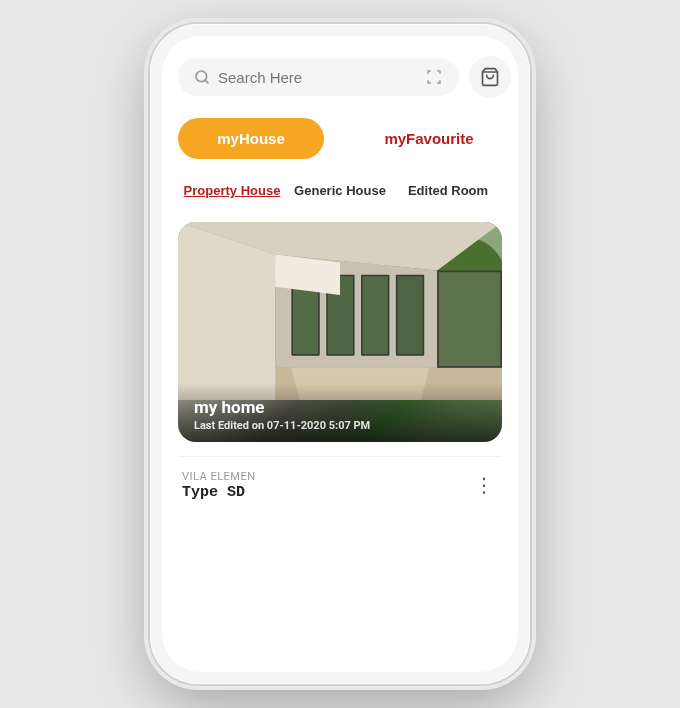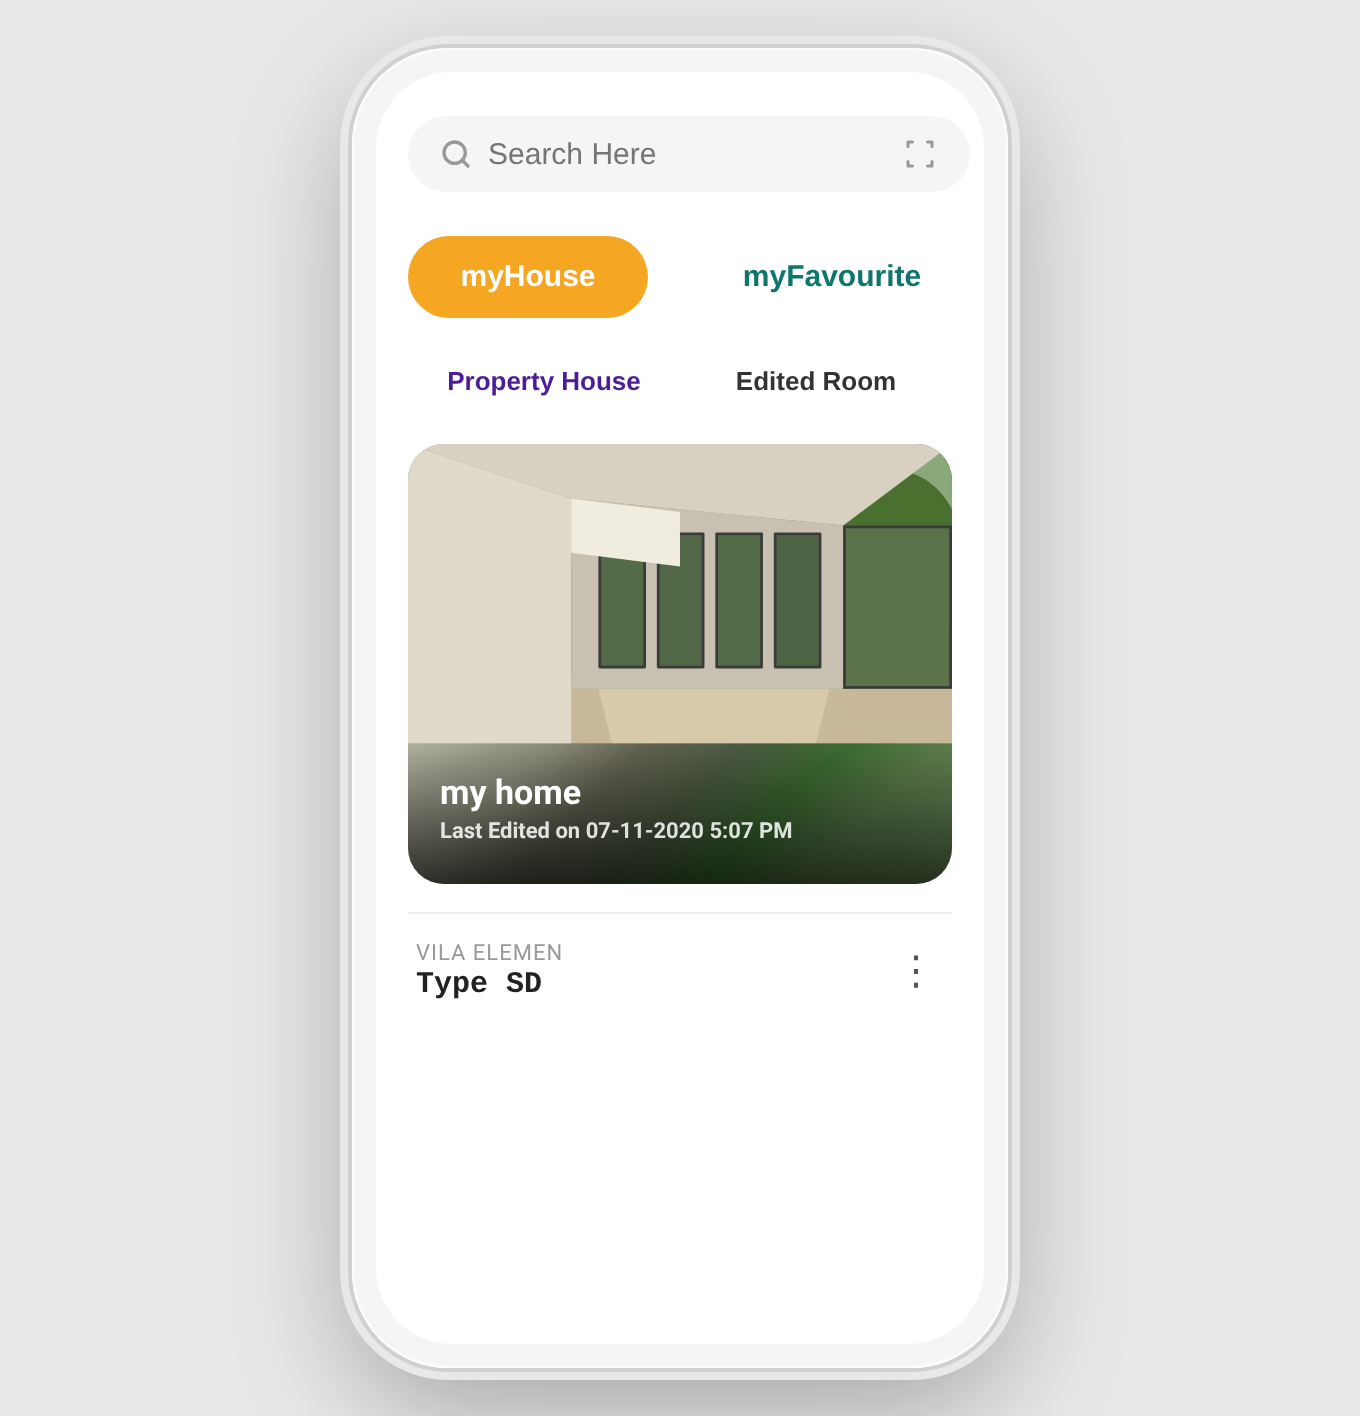--- a/index.html
+++ b/index.html
@@ -7,21 +7,21 @@
     body {
       background: #e8e8e8;
       display: flex;
       justify-content: center;
       align-items: center;
       min-height: 100vh;
       font-family: -apple-system, BlinkMacSystemFont, 'Segoe UI', Roboto, sans-serif;
     }
 
     .phone-shell {
-      width: 328px;
+      width: 380px;
       height: 660px;
       background: #f5f5f5;
       border-radius: 48px;
       box-shadow:
         0 0 0 2px #d0d0d0,
         0 0 0 6px #e8e8e8,
         0 20px 60px rgba(0,0,0,0.3),
         inset 0 0 0 1px rgba(255,255,255,0.8);
       overflow: hidden;
       position: relative;
@@ -118,21 +118,21 @@
       text-align: center;
     }
 
     .main-tab.active {
       background: #F5A623;
       color: #fff;
     }
 
     .main-tab.inactive {
       background: transparent;
-      color: #0f766e;
+      color: #b91c1c;
       padding-left: 32px;
     }
 
     
     .sub-tabs {
       display: flex;
       gap: 0;
       margin-bottom: 18px;
     }
 
@@ -141,21 +141,22 @@
       padding: 6px 4px;
       background: transparent;
       border: none;
       font-size: 13px;
       font-weight: 600;
       cursor: pointer;
       text-align: center;
     }
 
     .sub-tab.active {
-      color: #4c1d95;
+      color: #b91c1c;
+      text-decoration: underline;
     }
 
     .sub-tab.inactive {
       color: #333;
     }
 
     
     .property-card {
       border-radius: 18px;
       overflow: hidden;
@@ -189,21 +190,21 @@
       position: absolute;
       top: 0; left: 0; right: 0; bottom: 0;
     }
 
     .card-overlay {
       position: absolute;
       bottom: 0;
       left: 0;
       right: 0;
       background: linear-gradient(transparent, rgba(0,0,0,0.65));
-      padding: 14px 16px 20px 16px;
+      padding: 14px 16px 10px 16px;
     }
 
     .card-title {
       font-size: 17px;
       font-weight: 700;
       color: #fff;
       margin-bottom: 2px;
     }
 
     .card-subtitle {
@@ -284,20 +285,21 @@
 
       </div>
 
       <div class="main-tabs">
         <button class="main-tab active">myHouse</button>
         <button class="main-tab inactive">myFavourite</button>
       </div>
 
       <div class="sub-tabs">
         <button class="sub-tab active">Property House</button>
+        <button class="sub-tab inactive">Generic House</button>
         <button class="sub-tab inactive">Edited Room</button>
       </div>
 
       <div class="property-card">
         <div class="property-card-img">
 
           <svg class="room-svg-container" viewBox="0 0 400 220" preserveAspectRatio="xMidYMid slice" xmlns="http://www.w3.org/2000/svg">
 
             <rect width="400" height="220" fill="#8aa87a"></rect>
 

